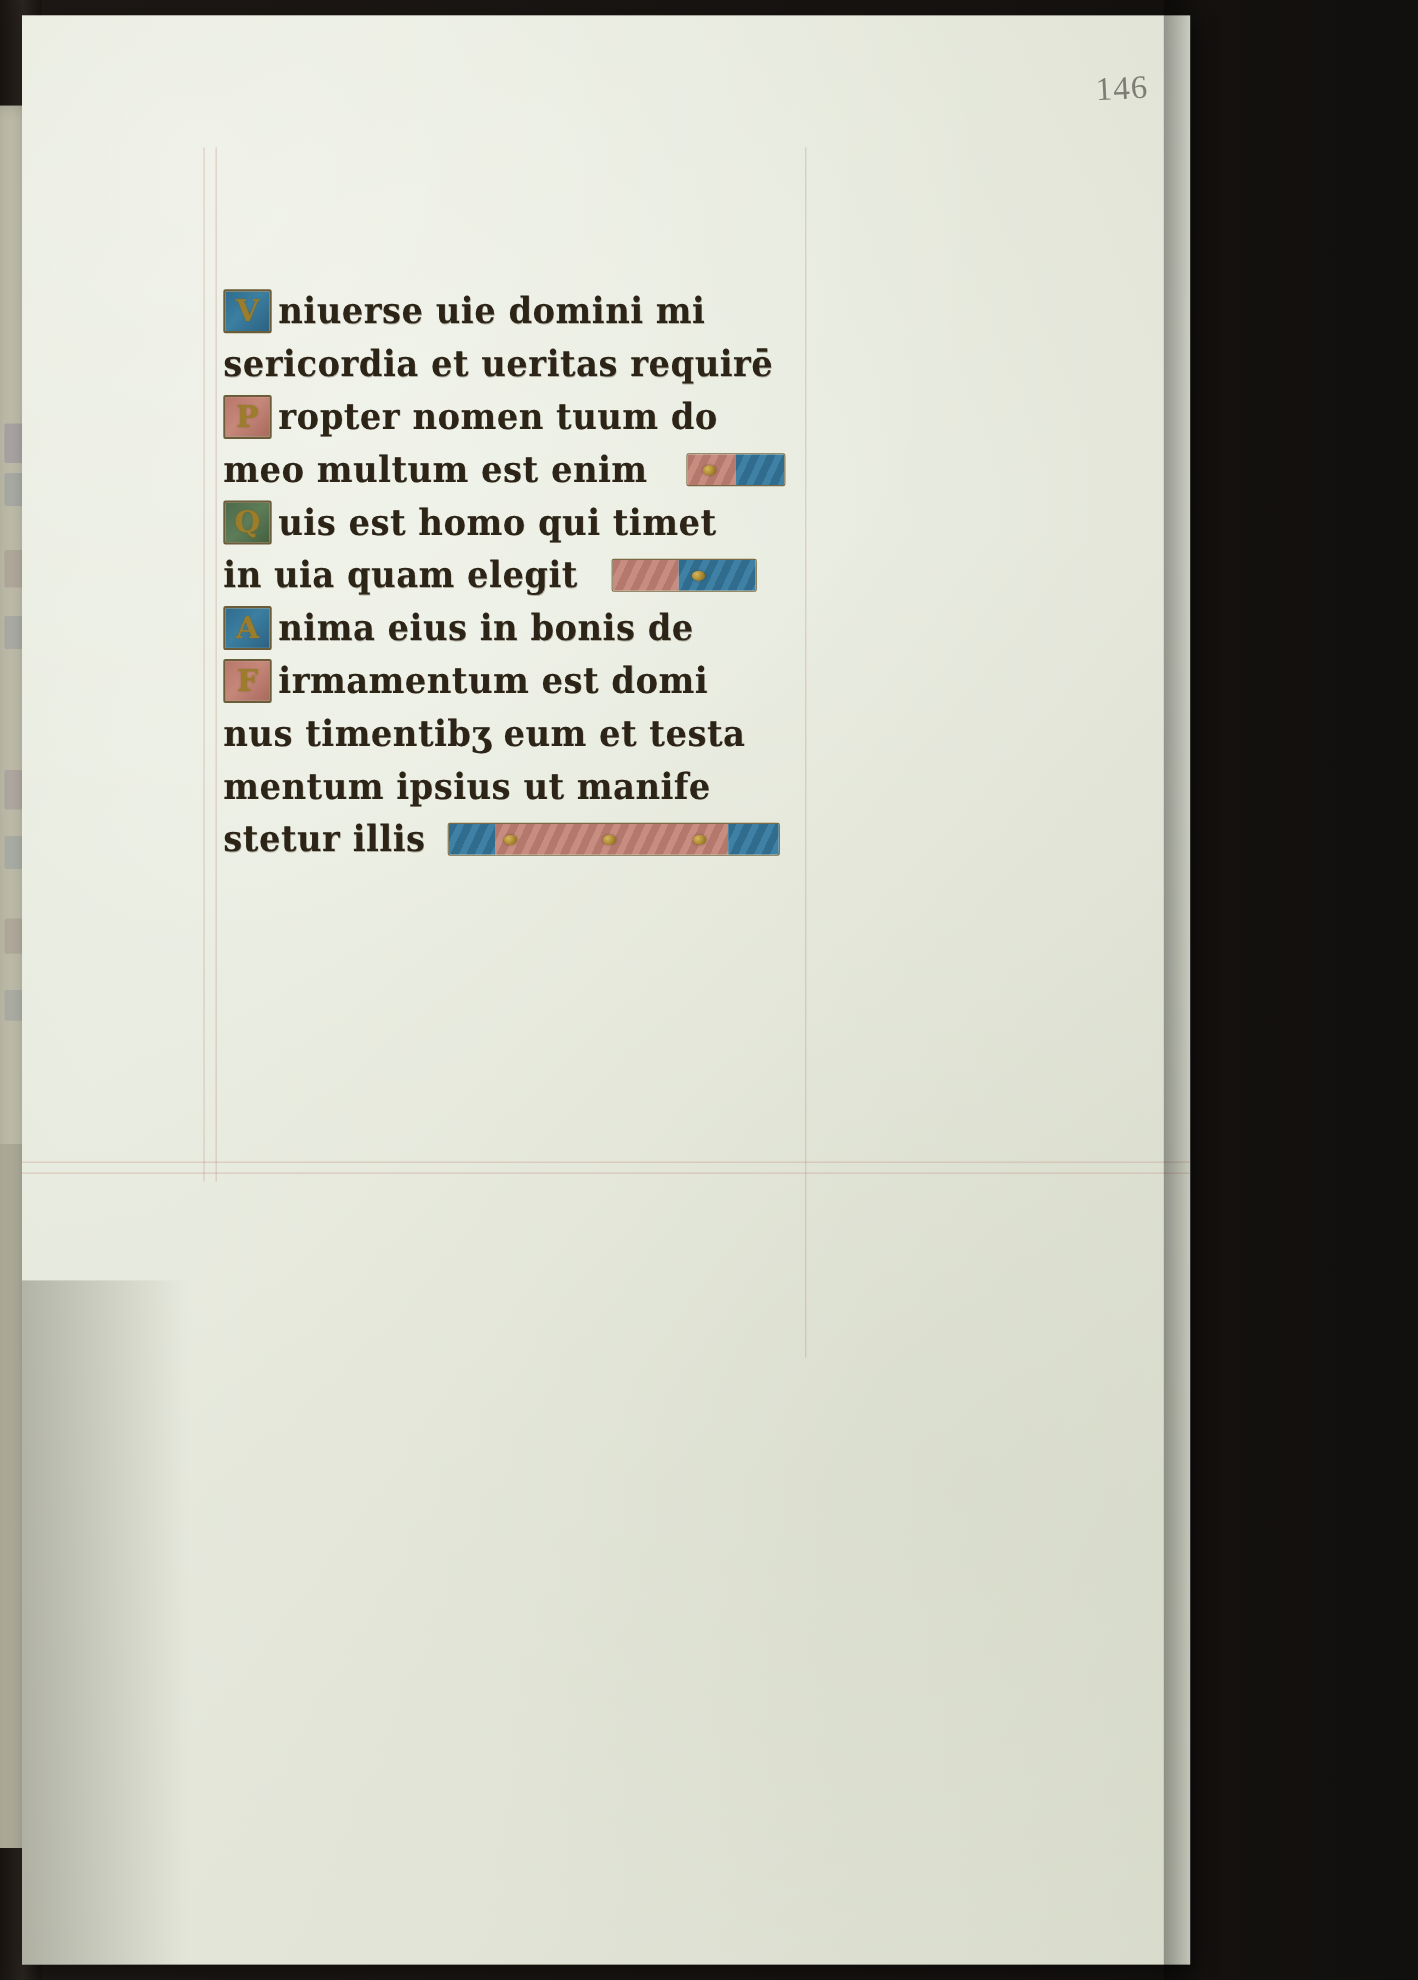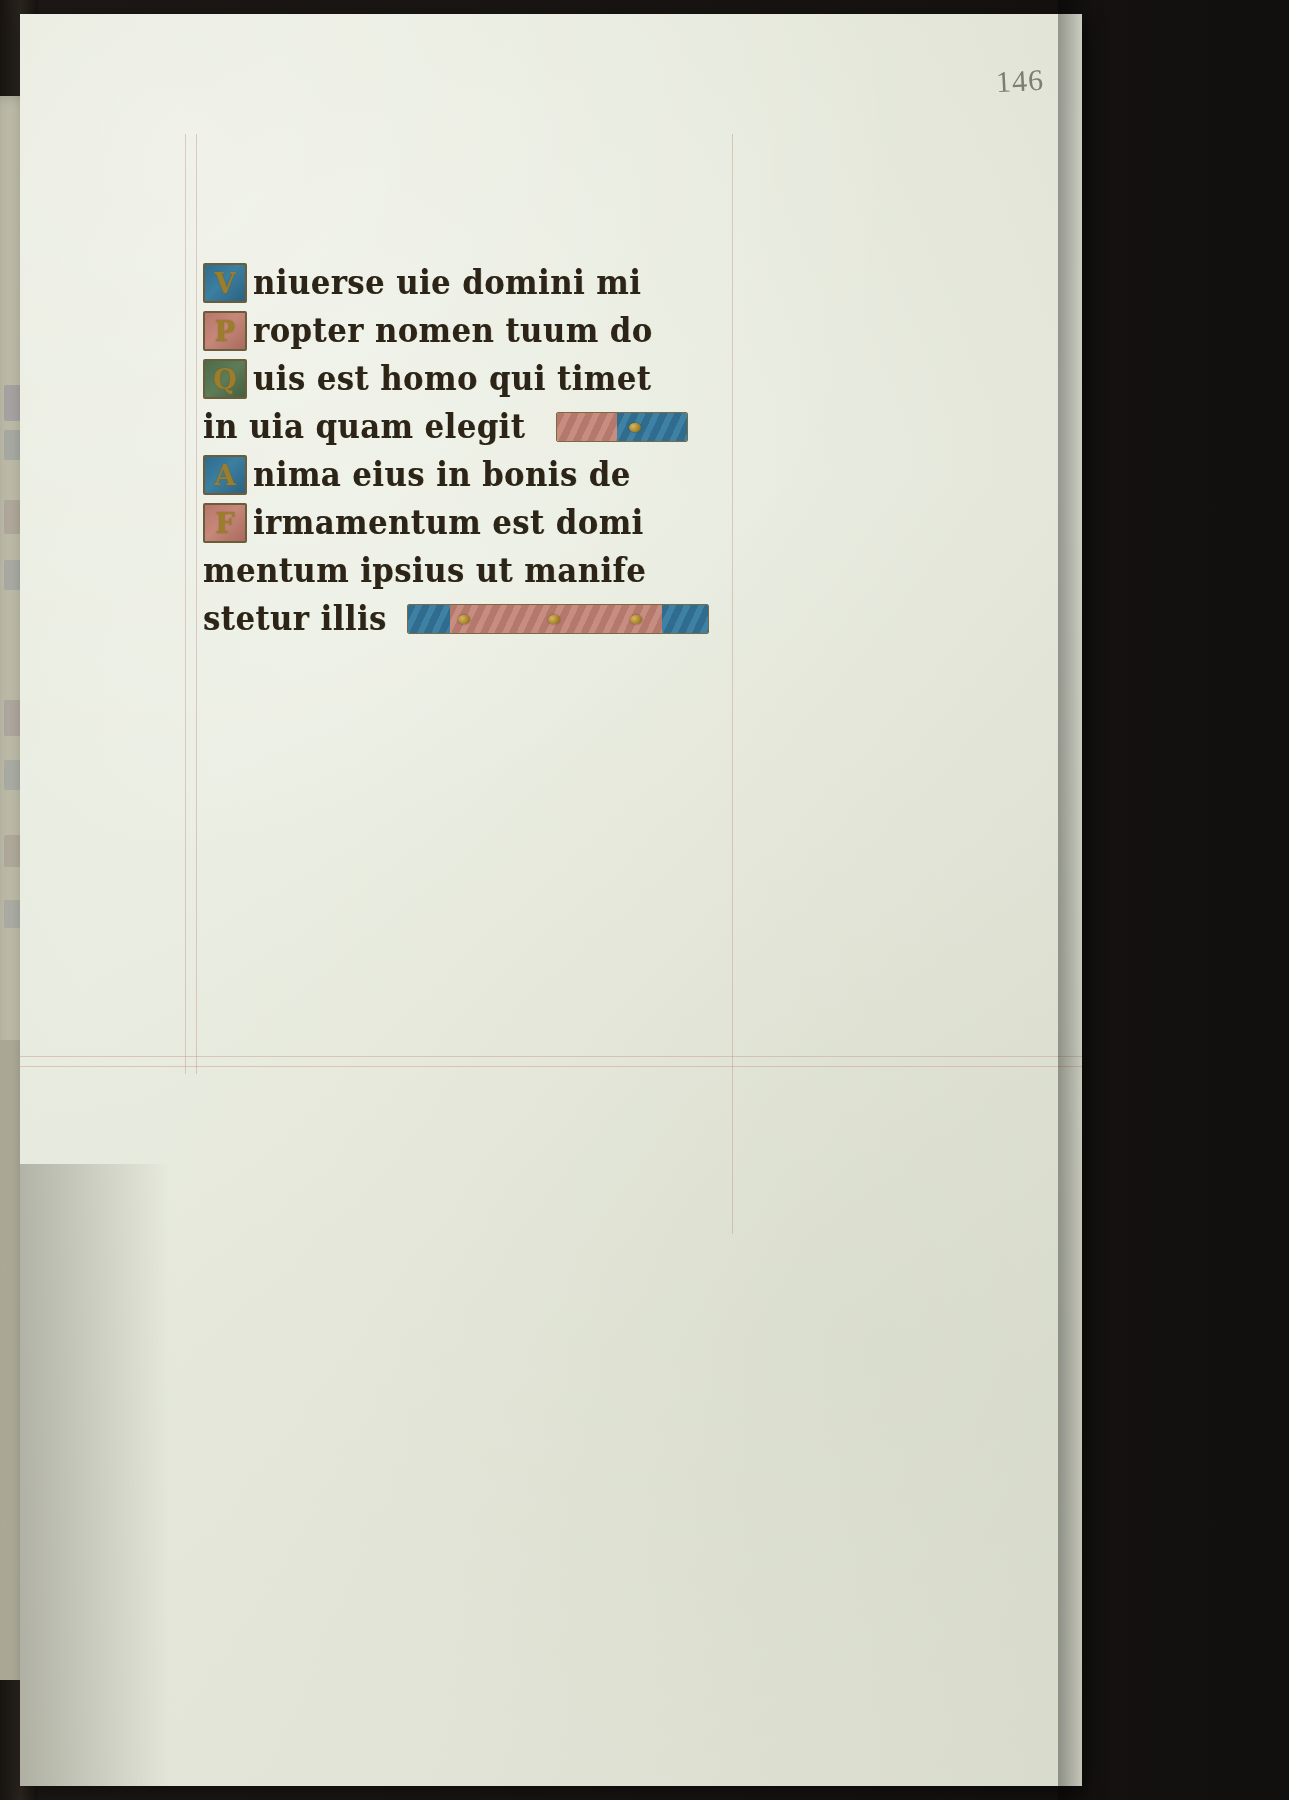--- a/index.html
+++ b/index.html
@@ -275,34 +275,49 @@
       <div class="line">
         <div class="line-inner">
           <span class="initial init-blue">
             <span class="frame"></span>
             <span class="letter">V</span>
           </span>
           <span class="gothic">niuerse uie domini mi</span>
         </div>
       </div>
 
+      <div class="line">
+        <div class="line-inner">
+          <span class="gothic">sericordia et ueritas requirē</span>
+        </div>
+      </div>
 
 
 
       <div class="line">
         <div class="line-inner">
           <span class="initial init-rose">
             <span class="frame"></span>
             <span class="letter">P</span>
           </span>
           <span class="gothic">ropter nomen tuum do</span>
         </div>
       </div>
 
 
+      <div class="line">
+        <div class="line-inner">
+          <span class="gothic">meo multum est enim</span>
+          <span class="filler" style="width:88px;">
+            <span class="seg seg-rose" style="left:0; width:44px;"></span>
+            <span class="seg seg-blue" style="left:44px; width:44px;"></span>
+            <span class="dot" style="left:14px;"></span>
+          </span>
+        </div>
+      </div>
 
       <div class="line">
         <div class="line-inner">
           <span class="initial init-green">
             <span class="frame"></span>
             <span class="letter">Q</span>
           </span>
           <span class="gothic">uis est homo qui timet</span>
         </div>
       </div>
@@ -334,20 +349,25 @@
       <div class="line">
         <div class="line-inner">
           <span class="initial init-rose">
             <span class="frame"></span>
             <span class="letter">F</span>
           </span>
           <span class="gothic">irmamentum est domi</span>
         </div>
       </div>
 
+      <div class="line">
+        <div class="line-inner">
+          <span class="gothic">nus timentibʒ eum et testa</span>
+        </div>
+      </div>
 
       <div class="line">
         <div class="line-inner">
           <span class="gothic">mentum ipsius ut manife</span>
         </div>
       </div>
 
       <div class="line">
         <div class="line-inner">
           <span class="gothic">stetur illis</span>

